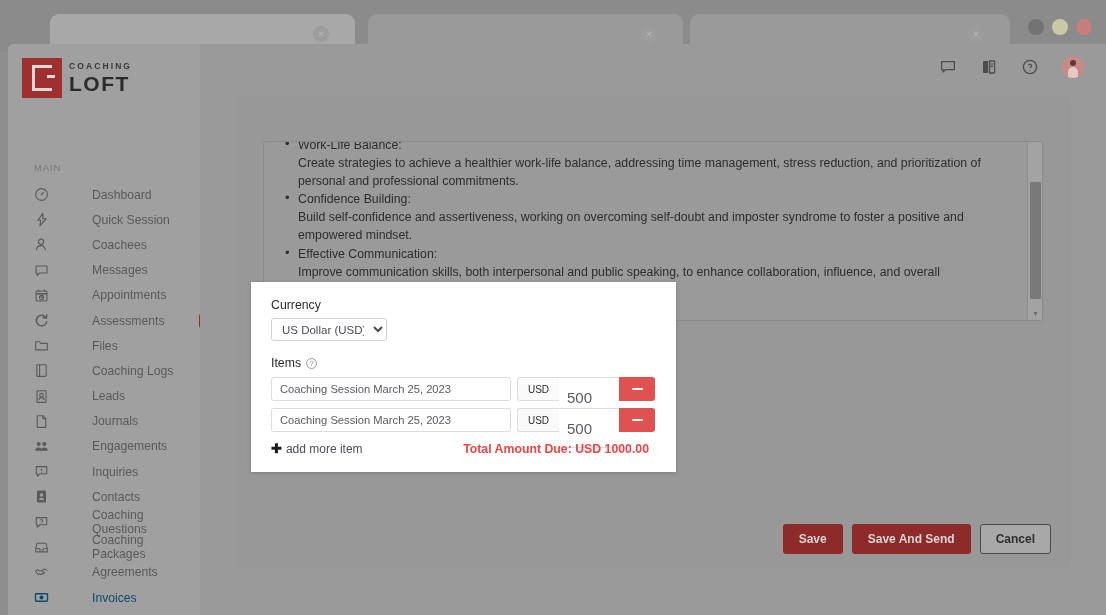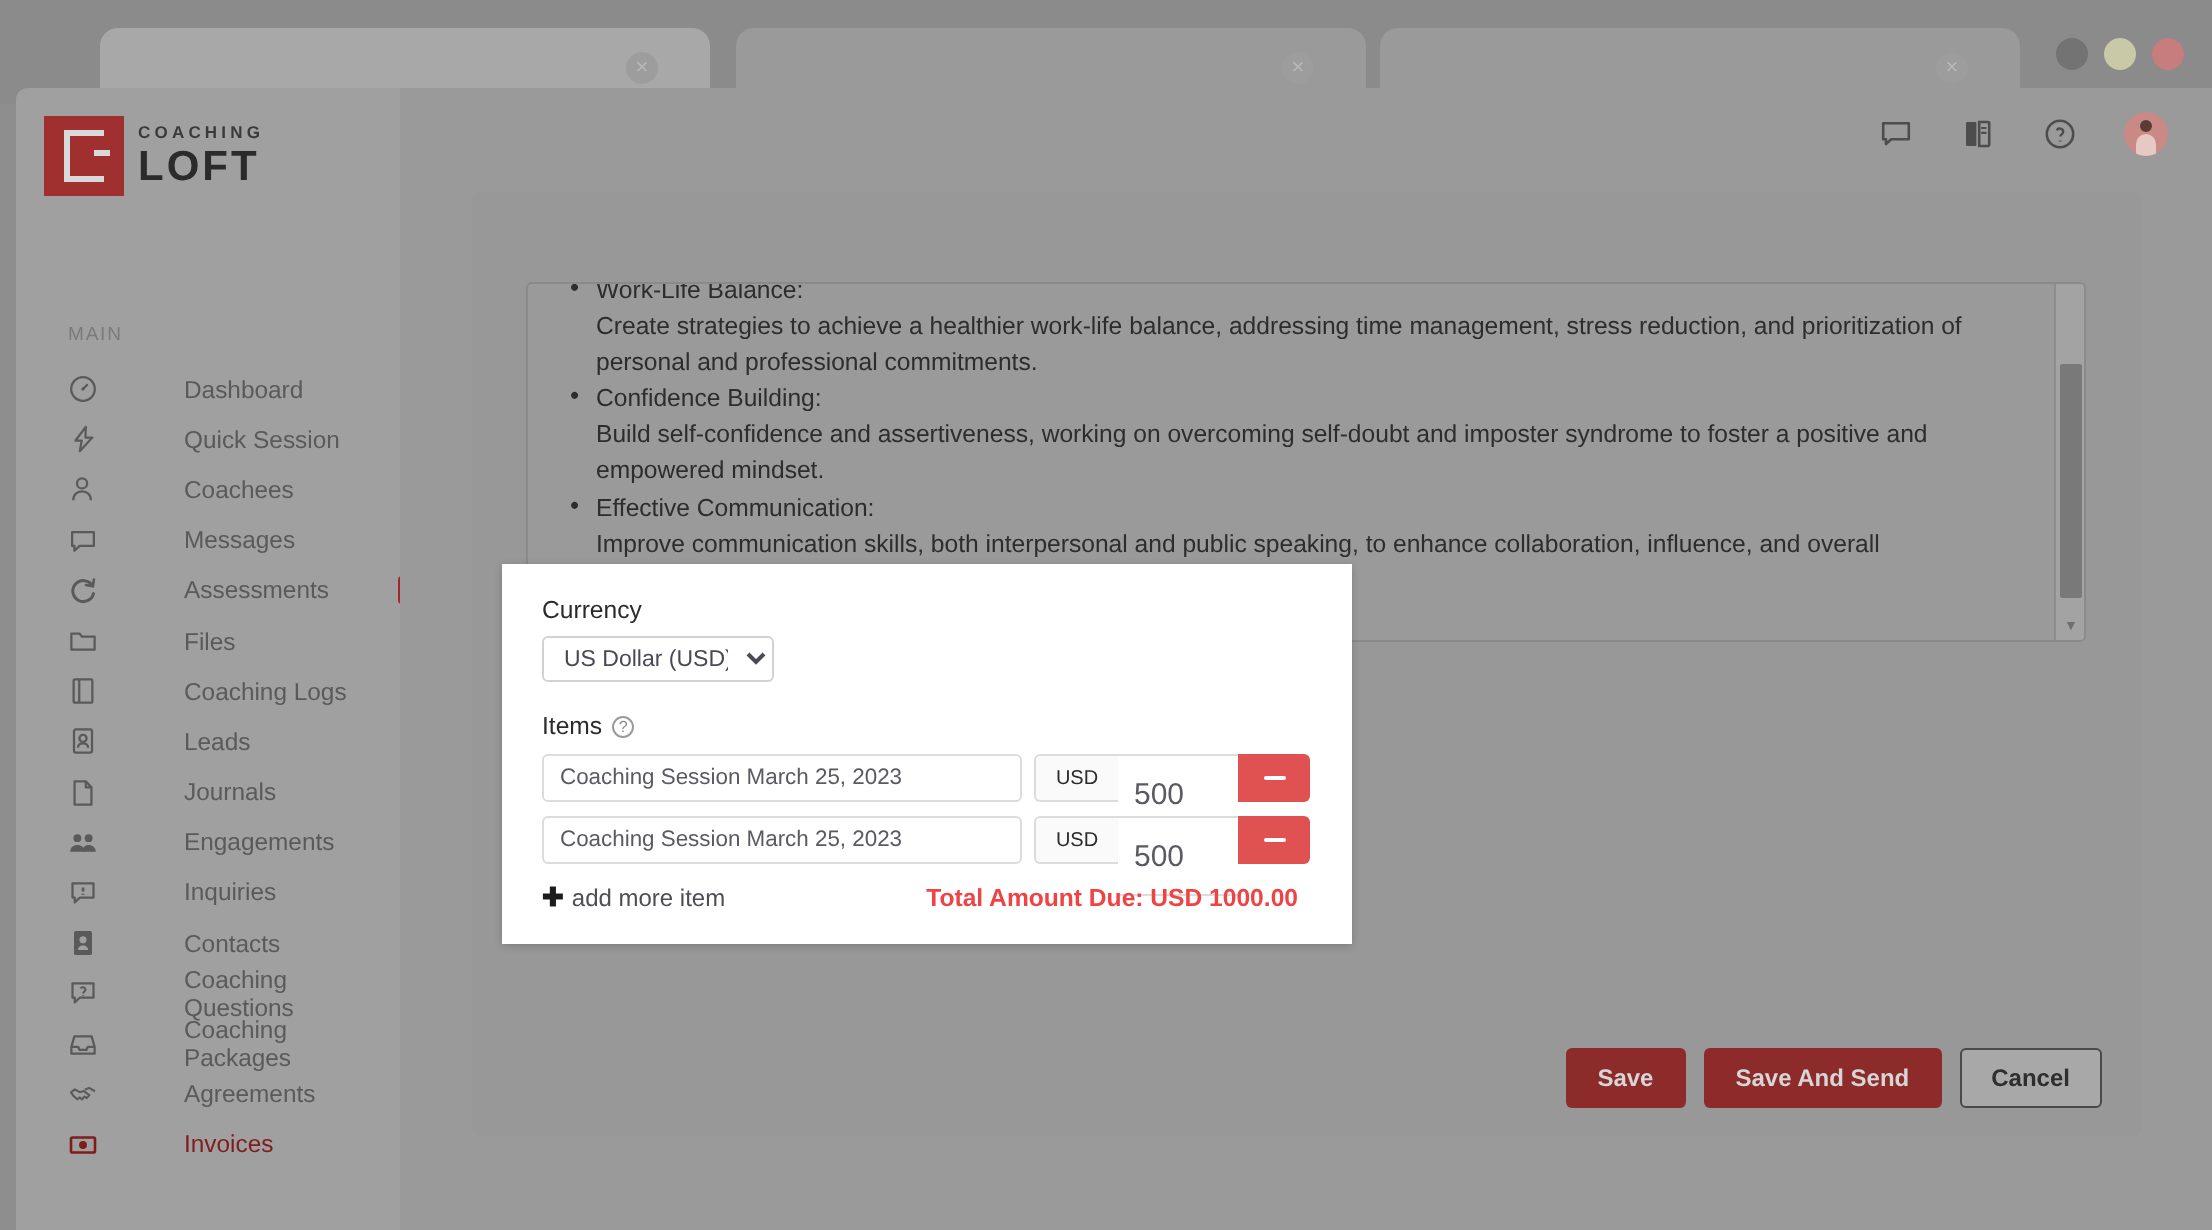--- a/index.html
+++ b/index.html
@@ -76,21 +76,21 @@
     padding-left: 26px; color: #5a5a5a; font-size: 12.2px;
     cursor: pointer;
     gap: 28px;
   }
   .nav-item .nav-icon {
     width: 19px; height: 16px; margin-right: 11px;
     display: flex; align-items: center; justify-content: flex-start;
     flex: 0 0 19px;
   }
   .nav-item .nav-icon svg { display: block; }
-  .nav-item.active { color: #7f1d1d; }
+  .nav-item.active { color: #0c4a6e; }
   .nav-badge {
     margin-left: 7px; background: #a52626; color: #fff;
     font-size: 8.5px; line-height: 11px; padding: 1px 4px 2px;
     border-radius: 2px; font-weight: bold;
   }
 
   
   #main-area {
     position: absolute; left: 200px; top: 44px; width: 906px; height: 571px;
     background: #9a9a9a;
@@ -306,20 +306,32 @@
 
     <div class="nav-item">
       <span class="nav-icon">
           <svg width="15" height="15" viewBox="0 0 16 16" fill="none" stroke="currentColor" stroke-width="1.2" stroke-linejoin="round">
             <path d="M2.2 3.2 h11.6 v7.4 H6.2 L3.4 13.2 v-2.6 H2.2 z"></path>
           </svg>
         </span>
       <span>Messages</span>
     </div>
 
+    <div class="nav-item">
+      <span class="nav-icon">
+          <svg width="15" height="15" viewBox="0 0 16 16" fill="none" stroke="currentColor" stroke-width="1.2">
+            <rect x="2.2" y="3.2" width="11.6" height="10.6" rx="1"></rect>
+            <path d="M2.2 6.2 h11.6" stroke-width="1.6"></path>
+            <path d="M5 1.8 v2.2 M11 1.8 v2.2" stroke-width="1.5"></path>
+            <circle cx="8" cy="10" r="2.2"></circle>
+            <path d="M8 8.8 v1.3 l0.9 0.6"></path>
+          </svg>
+        </span>
+      <span>Appointments</span>
+    </div>
 
     <div class="nav-item">
       <span class="nav-icon">
           <svg width="15" height="15" viewBox="0 0 16 16" fill="none" stroke="currentColor" stroke-width="1.6" stroke-linecap="round">
             <path d="M13 5.2 A5.6 5.6 0 1 0 13.6 9.4"></path>
             <path d="M9.6 4.8 L13.3 5.4 L13.8 1.9" stroke-width="1.4"></path>
           </svg>
         </span>
       <span>Assessments</span>
       <span class="nav-badge">1</span>

